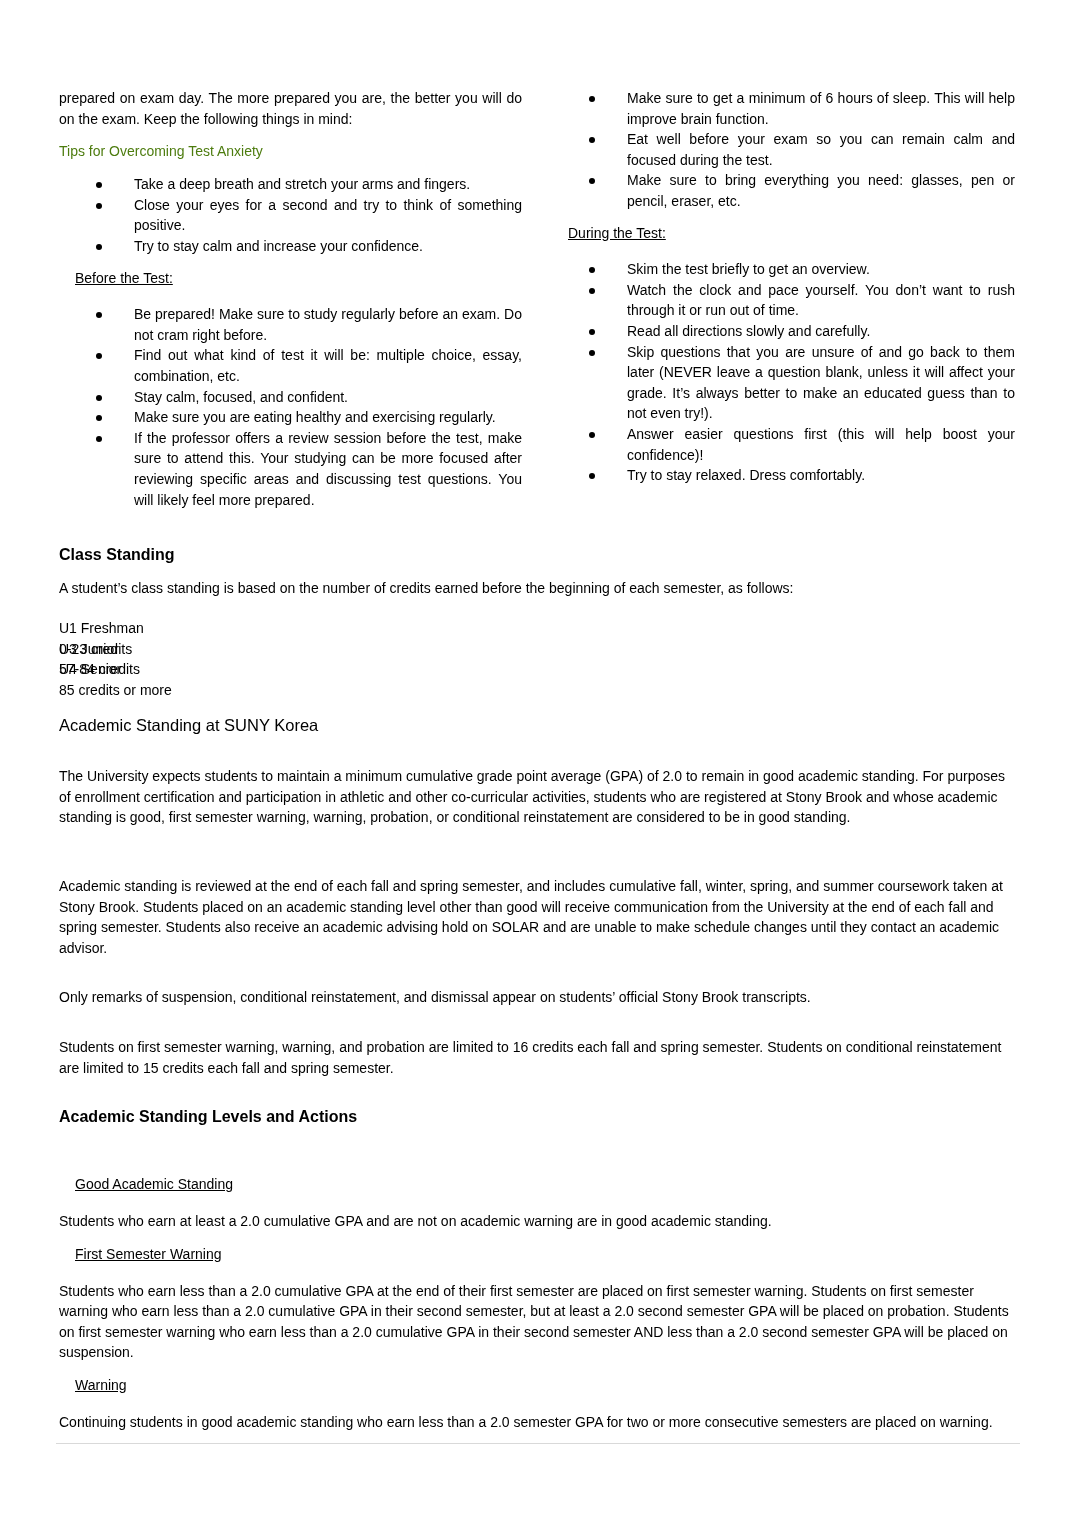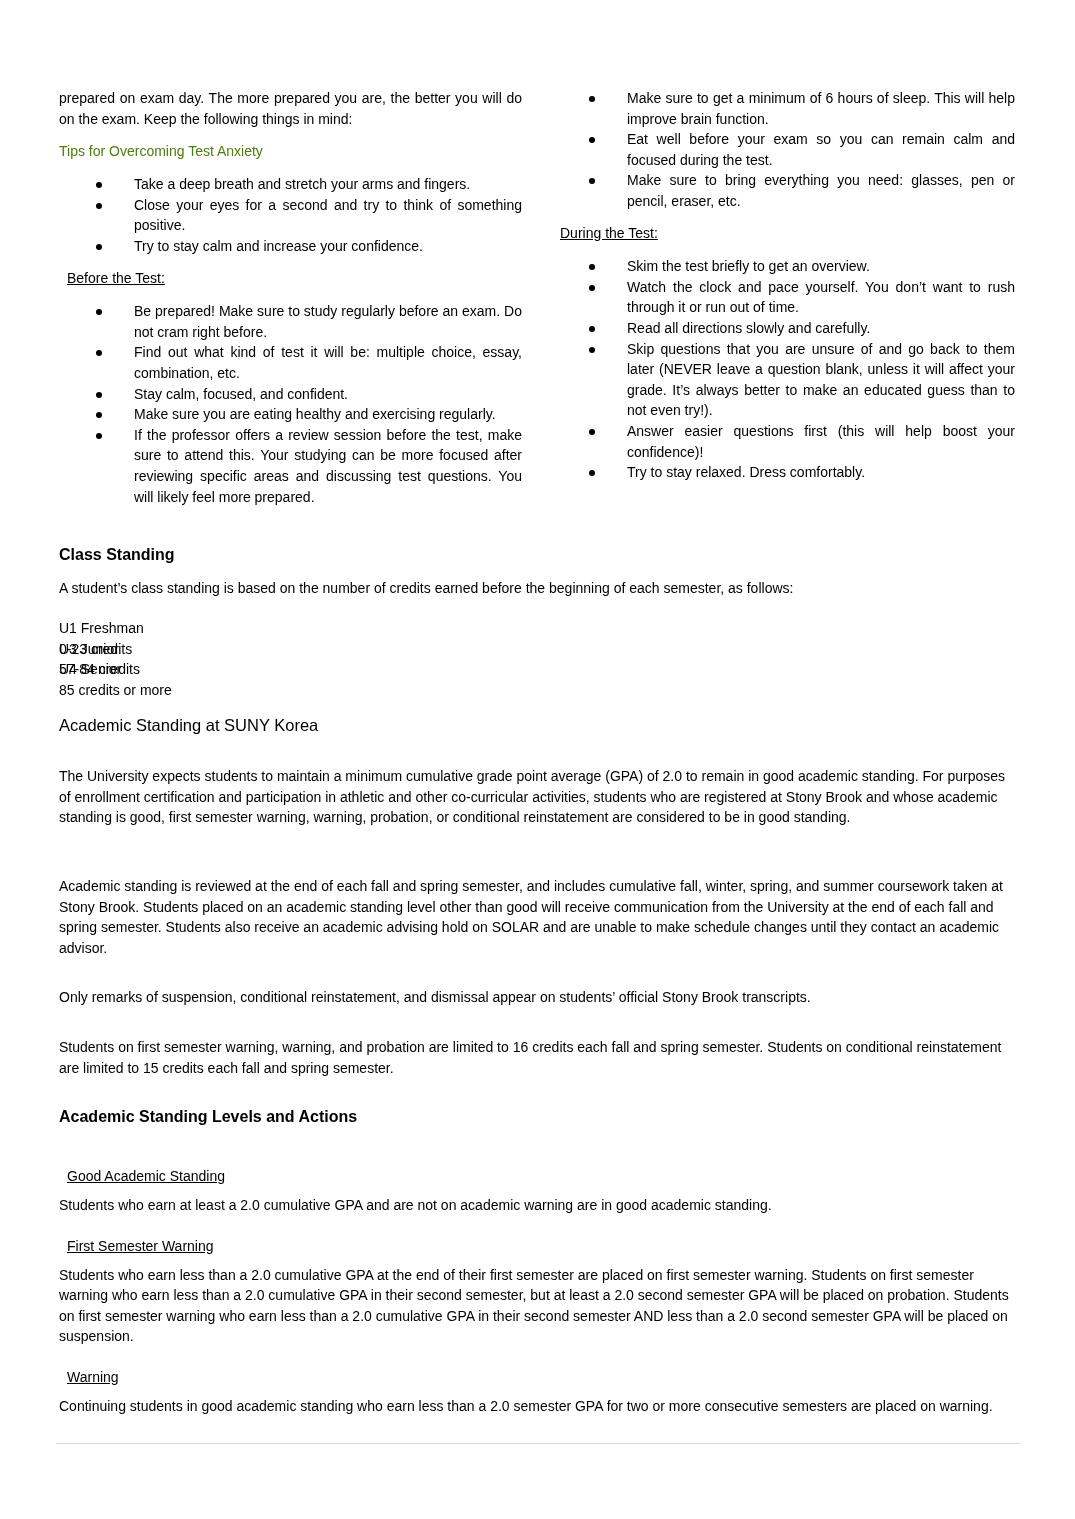--- a/index.html
+++ b/index.html
@@ -6,21 +6,21 @@
   body {
     width: 1075px; height: 1519px; position: relative; overflow: hidden;
     font-family: "Liberation Sans", sans-serif; color: #000;
   }
   .page { position: absolute; left: 0; top: 0; width: 1075px; height: 1519px; }
   .col { position: absolute; top: 88px; width: 463px; font-size: 14px; line-height: 20.6px; }
   .col-left { left: 59px; }
   .col-right { left: 552px; }
   .justify { text-align: justify; margin: 0; }
   .tips-heading { color: #4d7c0f; font-size: 14px; margin: 12px 0 0 0; line-height: 20px; }
-  .sub-u { text-decoration: underline; margin: 8px; }
+  .sub-u { text-decoration: underline; margin: 16px; }
   ul.bul { list-style: none; margin: 0; padding: 0; }
   ul.bul li { position: relative; padding-left: 75px; text-align: justify; }
   ul.bul li .dot {
     position: absolute; left: 37px; top: 8px; width: 6px; height: 6px;
     border-radius: 50%; background: #000;
   }
   .full { position: absolute; left: 59px; width: 958px; font-size: 14px; line-height: 20.6px; }
   .h-bold { font-weight: bold; font-size: 16px; margin: 0; }
   .h-plain { font-size: 16.5px; margin: 0; }
   .p { margin: 0; }

